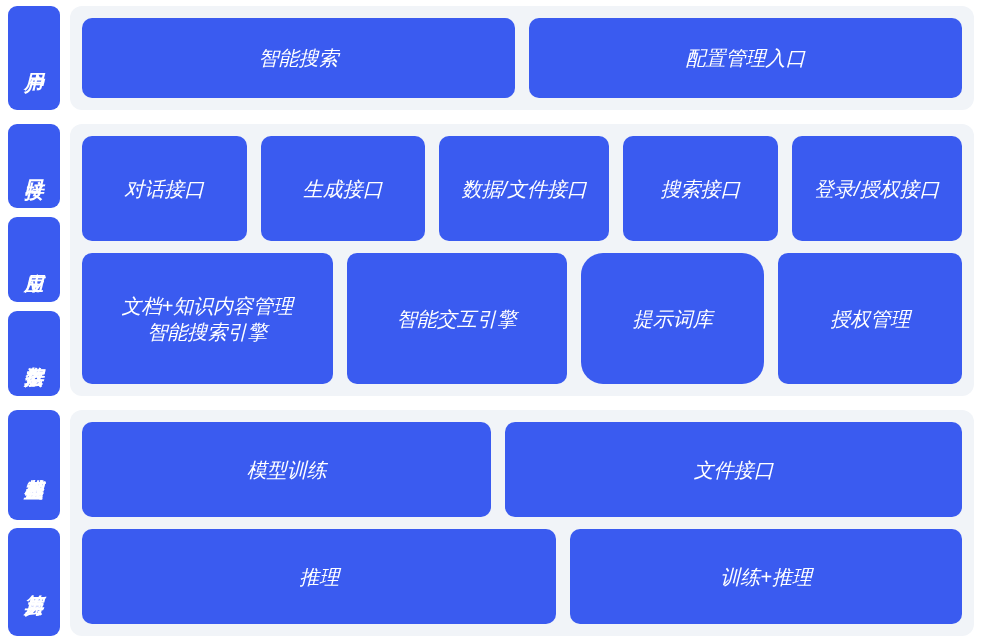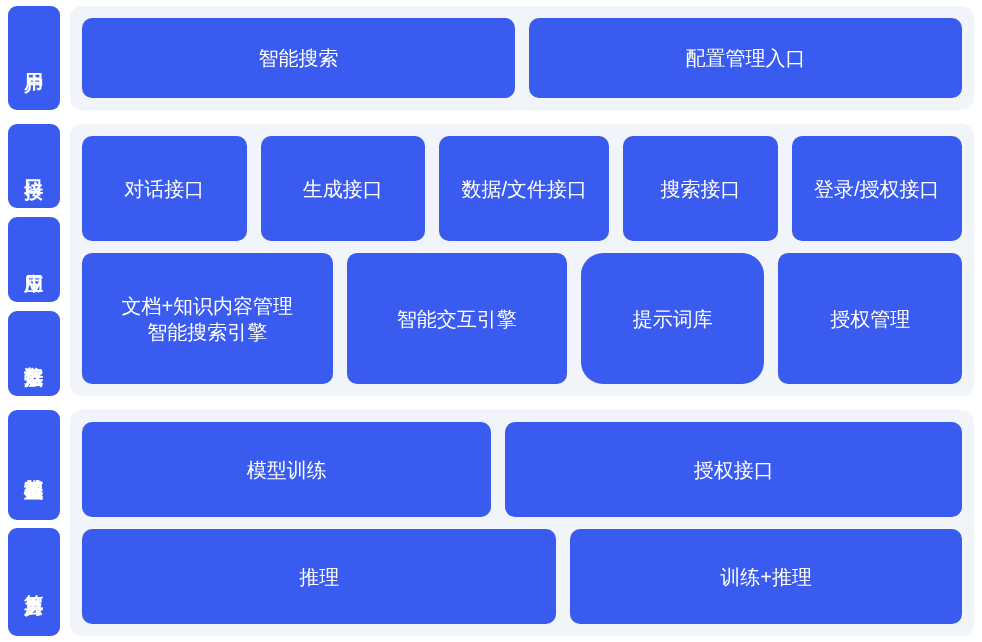--- a/index.html
+++ b/index.html
@@ -22,20 +22,21 @@
     display: flex;
     flex-direction: column;
     gap: 14px;
   }
 
   
   .band {
     display: flex;
     align-items: stretch;
     gap: 10px;
+    font-style: italic;
   }
   .band-labels {
     display: flex;
     flex-direction: column;
     gap: 8px;
     width: 52px;
     flex: 0 0 52px;
   }
   .vlabel {
     background: #3a5bf0;
@@ -148,21 +149,21 @@
 
   <div class="band band-base" style="flex:1 1 auto;">
     <div class="band-labels">
       <div class="vlabel">基础模型</div>
       <div class="vlabel">算力层</div>
     </div>
     <div class="band-body">
 
       <div class="row row-model">
         <div class="node" style="flex:1 1 0;">模型训练</div>
-        <div class="node" style="flex:1.12 1 0;">授权接口</div>
+        <div class="node" style="flex:1.12 1 0;">文件接口</div>
       </div>
 
       <div class="row row-compute">
         <div class="node" style="flex:1.22 1 0;">推理</div>
         <div class="node" style="flex:1 1 0;">训练+推理</div>
       </div>
 
     </div>
   </div>
 

